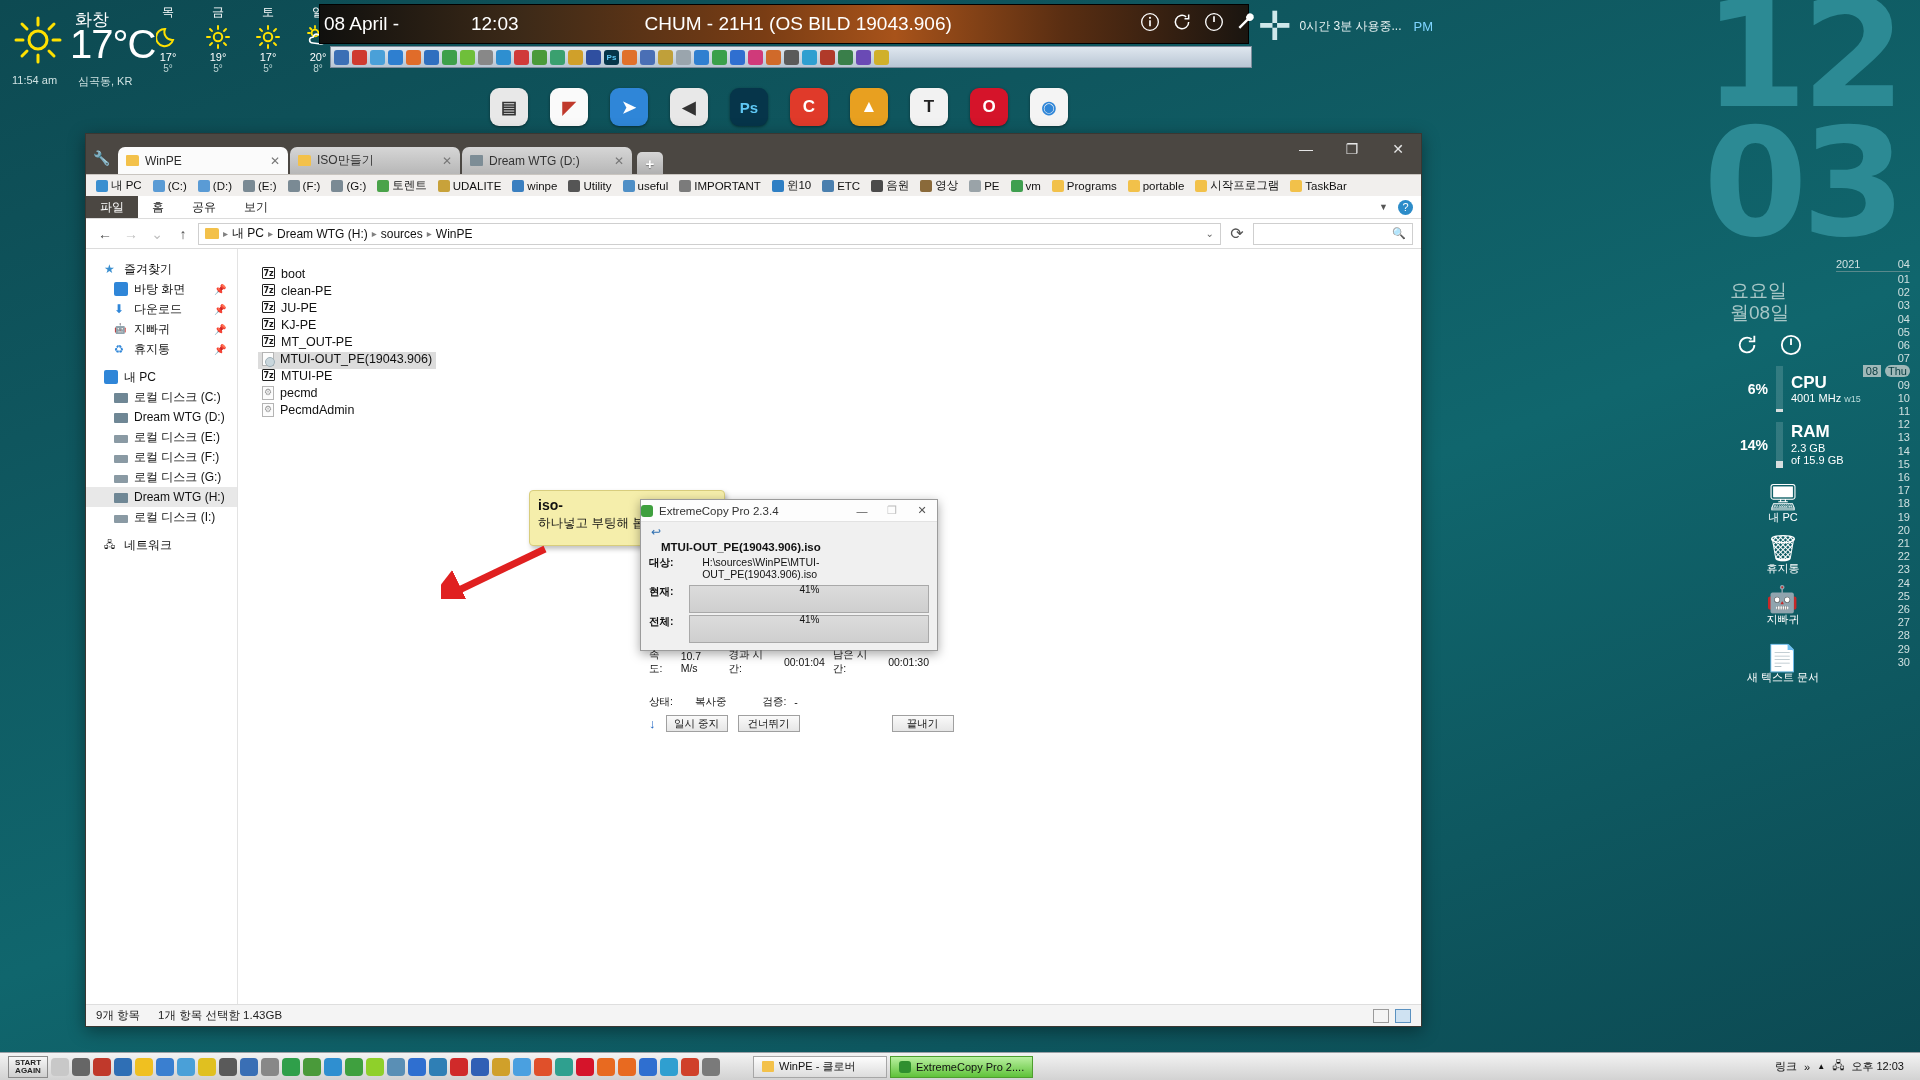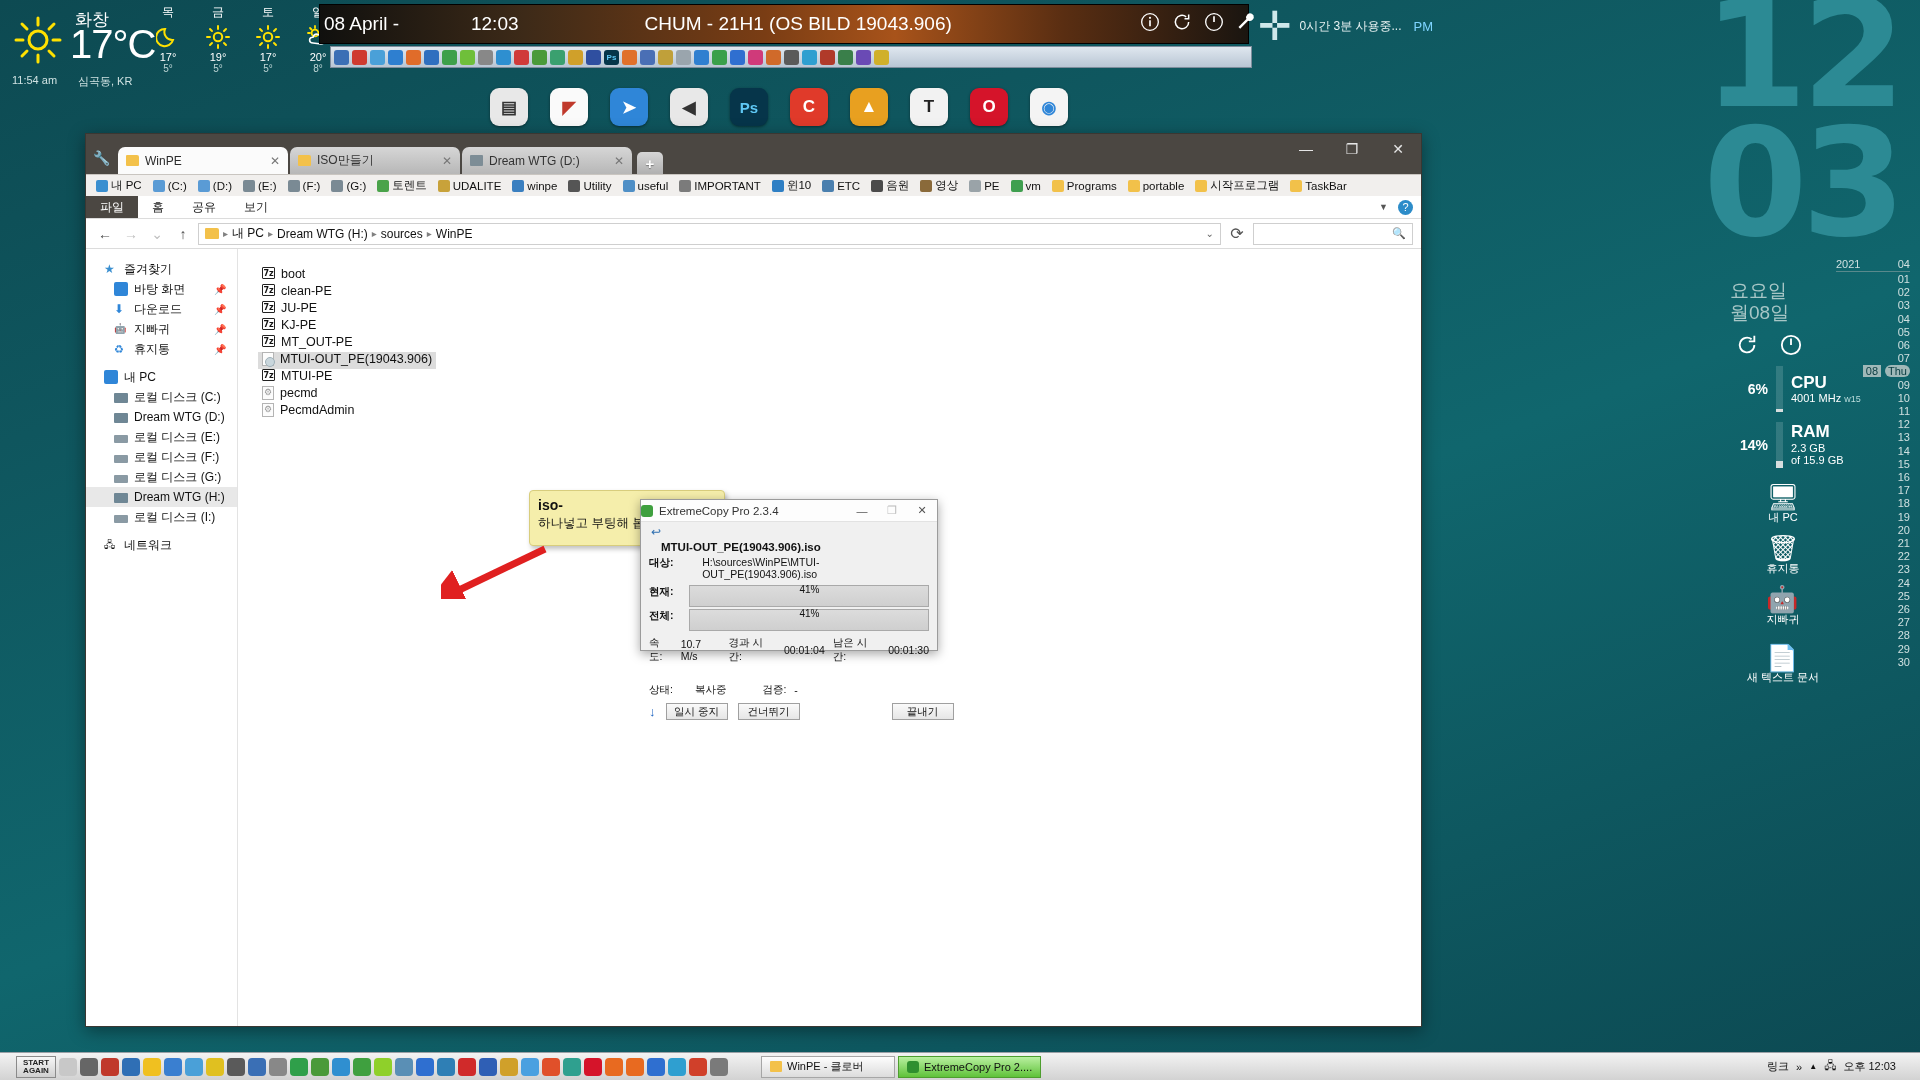--- a/index.html
+++ b/index.html
@@ -156,21 +156,21 @@
   .xc-title{ height:22px; background:#fdfdfd; display:flex; align-items:center; gap:6px;
              font-size:11.5px; color:#333; border-bottom:1px solid #e2e2e2;}
   .xc-ctrls{ margin-left:auto; display:flex;}
   .xc-ctrls div{ width:30px;height:21px;display:flex;align-items:center;justify-content:center;
                  font-size:11px;color:#555;}
   .xc-body{ flex:1; padding:2px 8px 4px 8px; font-size:10.5px; color:#111; position:relative;}
   .xc-back{ color:#2e6fb0; font-size:12px; margin:1px 0 2px 2px;}
   .xc-file{ font-weight:bold; font-size:11.5px; margin-left:12px;}
   .xc-line{ display:flex; gap:6px; margin-top:2px;}
   .xc-lbl{ width:34px; text-align:left; font-weight:bold;}
-  .xc-bar{ flex:1; height:22px; background:linear-gradient(180deg,#dcdcdc,#cfcfcf);
+  .xc-bar{ flex:1; height:28px; background:linear-gradient(180deg,#dcdcdc,#cfcfcf);
            border:1px solid #a9a9a9; position:relative;}
   .xc-fill{ height:100%; background:linear-gradient(180deg,#9fd2f6,#2f8fe0 55%,#1f6fc0);}
   .xc-pct{ position:absolute; left:46%; top:-2px; font-size:10px; color:#111;}
   .xc-stats{ display:flex; gap:8px; margin-top:5px; align-items:center;}
   .xc-btns{ display:flex; gap:10px; align-items:center; margin-top:6px;}
   .xcbtn{ min-width:62px; height:17px; background:linear-gradient(180deg,#fafafa,#e6e6e6);
           border:1px solid #a0a0a0; font-size:10.5px; display:flex; align-items:center;
           justify-content:center; color:#111;}
   .xc-arrow{ color:#1a62c0; font-size:13px; font-weight:bold;}
 
@@ -192,21 +192,21 @@
         text-align:right;}
   .cal .hdr{ display:flex; justify-content:space-between; border-bottom:1px solid #59898c;
              padding-bottom:1px; margin-bottom:1px;}
   .cal .d{ line-height:13.2px;}
   .cal .d.today span{ background:#9fb8b8; color:#083b40; padding:0 3px;}
   .cal .d .wd{ color:#bcd0d0; margin-left:4px;border-radius:6px;}
 
   
   .taskbar{ position:absolute; left:0; bottom:0; width:1920px; height:28px;
             background:linear-gradient(180deg,#f3f3f3,#d2d2d2); border-top:1px solid #9aa0a6;
-            display:flex; align-items:center; gap:3px; padding:0 16px; }
+            display:flex; align-items:center; gap:3px; padding:0 8px; }
   .startbtn{ width:40px;height:22px;background:linear-gradient(180deg,#f7f7f7,#cfcfcf);
              border:1px solid #8a8a8a; font-size:8px; font-weight:bold; color:#222;
              display:flex;flex-direction:column;align-items:center;justify-content:center;line-height:8px;}
   .tbico{ width:18px;height:18px;border-radius:4px;flex:0 0 auto;}
   .tbtask{ height:22px; min-width:134px; display:flex; align-items:center; gap:5px;
            padding:0 8px; font-size:11px; color:#111;
            background:linear-gradient(180deg,#fdfdfd,#dcdcdc); border:1px solid #a6a6a6;}
   .tbtask.green{ background:linear-gradient(180deg,#b9f0a0,#5fc23a); border-color:#4e9e2f; }
   .tray{ margin-left:auto; display:flex; align-items:center; gap:7px; font-size:11px; color:#111;
          padding-right:8px;}
@@ -647,20 +647,28 @@
     <svg style="position:absolute;left:355px;top:295px;width:110px;height:55px" viewBox="0 0 110 55">
       <defs>
           <marker id="ah" markerWidth="6" markerHeight="6" refX="1" refY="3" orient="auto">
         <polygon points="0,0 6,3 0,6" fill="#e02020"></polygon>
           </marker>
         </defs>
       <line x1="104" y1="5" x2="14" y2="48" stroke="#e02020" stroke-width="7" marker-end="url(#ah)"></line>
     </svg>
   </div>
 
+  <div class="statusbar">
+    <span>9개 항목</span>
+    <span>1개 항목 선택함 1.43GB</span>
+    <span class="viewicons">
+      <span class="vi"></span>
+      <span class="vi active"></span>
+    </span>
+  </div>
 </div>
 
 <div class="xc">
   <div class="xc-title">
     <span style="width:12px;height:12px;background:#3fa03f;border-radius:3px;display:inline-block"></span>
     <span>ExtremeCopy Pro 2.3.4</span>
     <span class="xc-ctrls">
       <div>—</div>
       <div style="color:#bbb">❐</div>
       <div>✕</div>

